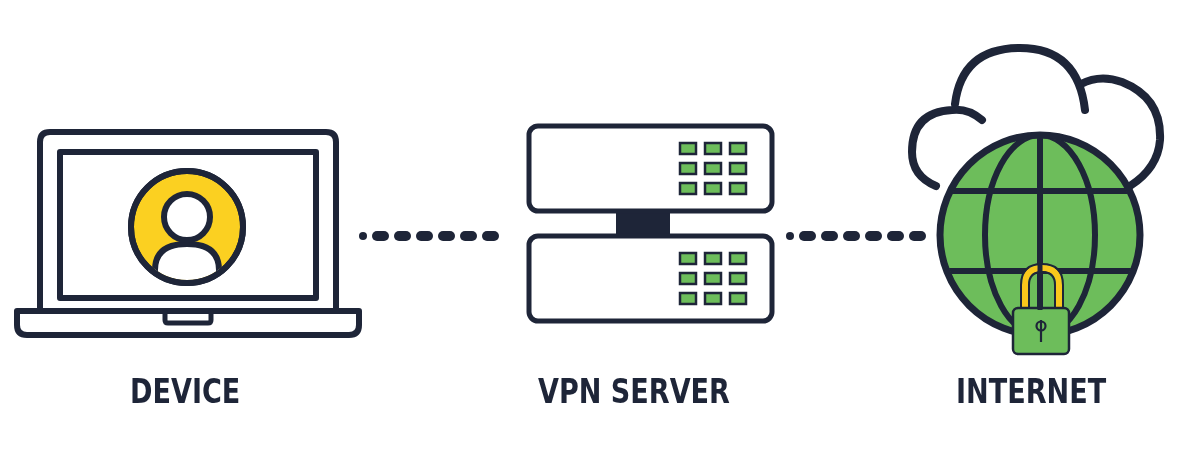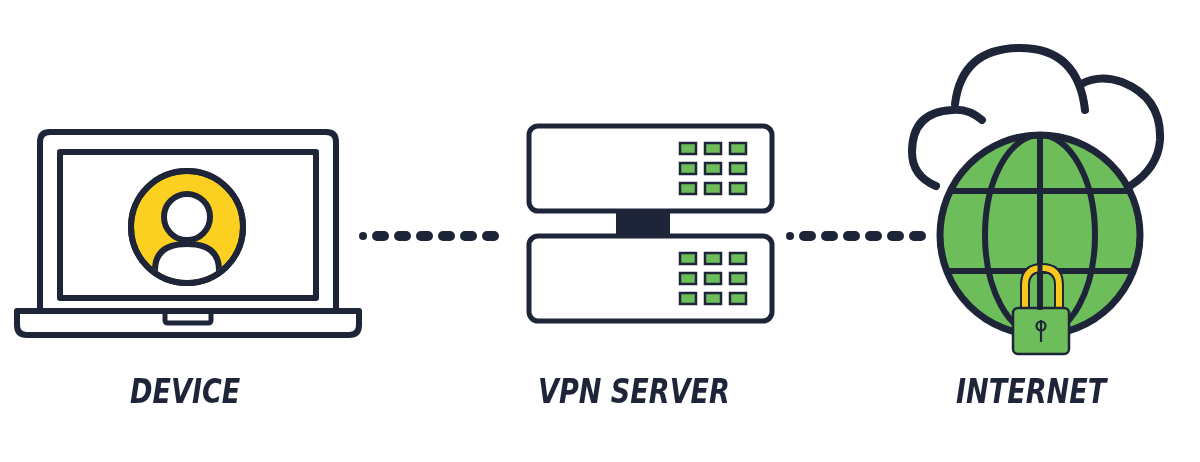--- a/index.html
+++ b/index.html
@@ -1,17 +1,17 @@
 <!DOCTYPE html>
 <html><head>
   <meta charset="utf-8">
   <style>
     html, body { margin: 0; padding: 0; background: #ffffff; }
     body { width: 1200px; height: 462px; position: relative; overflow: hidden; }
-    #stage { position: absolute; left: 0; top: 0; width: 1200px; height: 462px; font-style: italic; }
+    #stage { position: absolute; left: 0; top: 0; width: 1200px; height: 462px; }
     .label {
       position: absolute;
       top: 372px;
       font-family: "DejaVu Sans", sans-serif;
       font-weight: bold;
       font-size: 33px;
       letter-spacing: 0px;
       color: #1e2538;
       transform: scaleX(0.82);
       transform-origin: left top;

